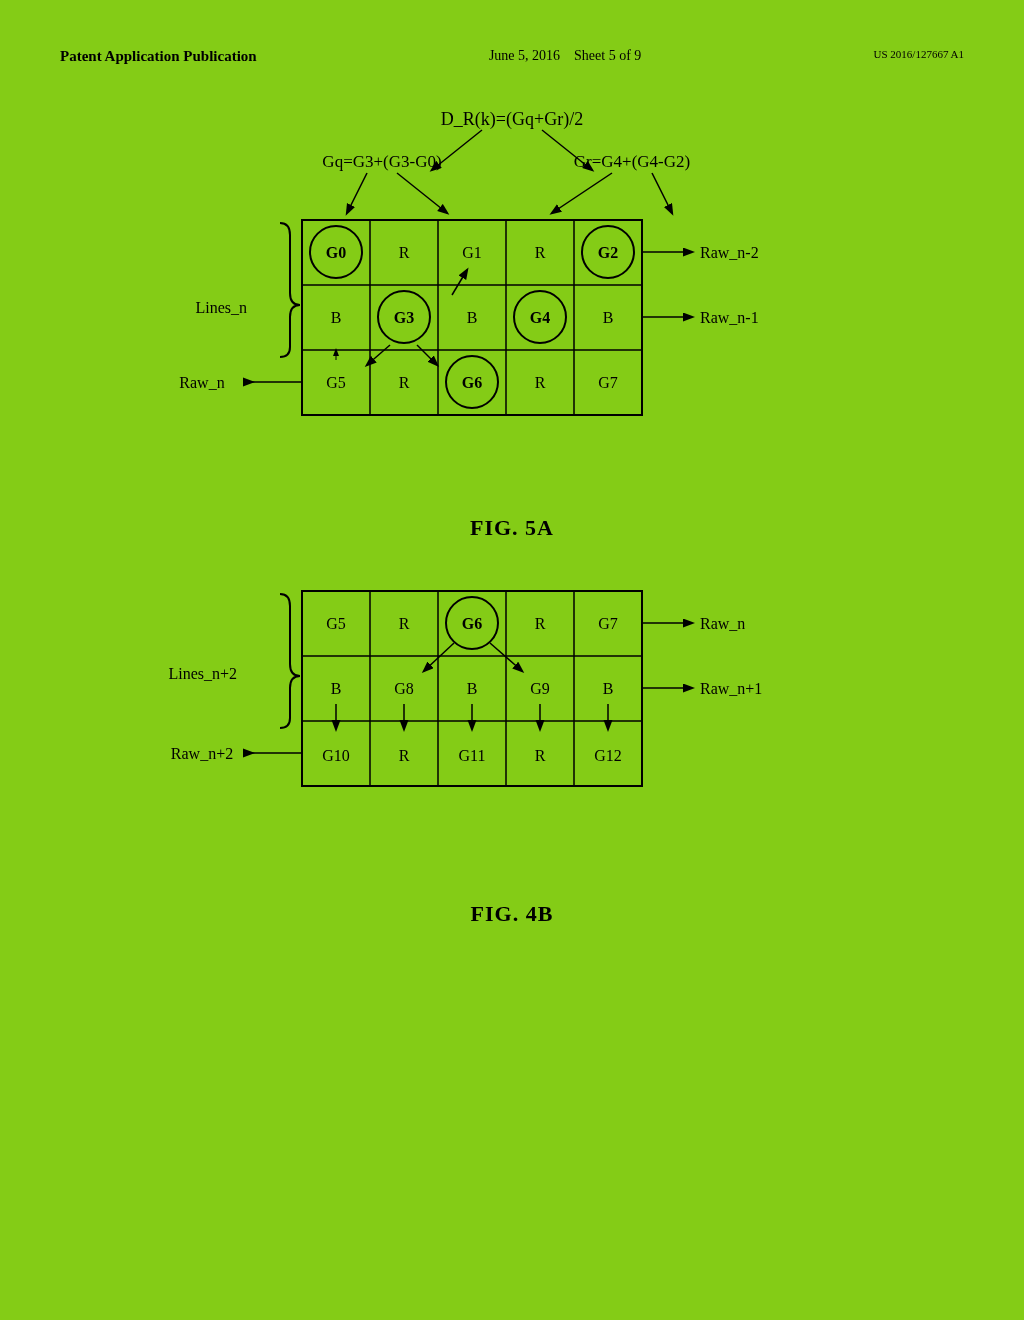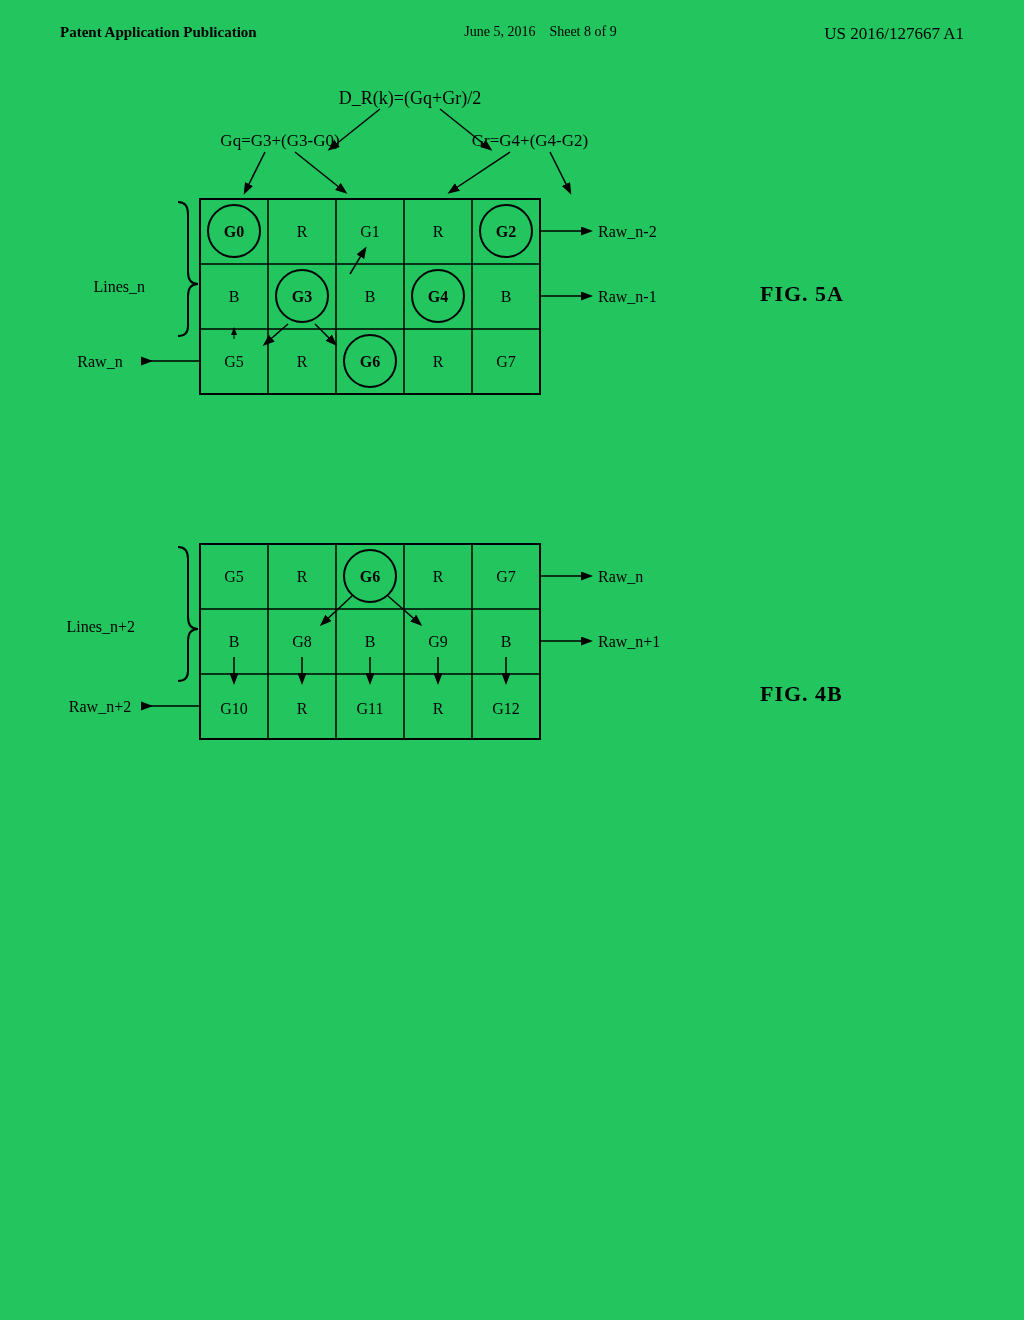--- a/index.html
+++ b/index.html
@@ -8,77 +8,77 @@
       font-family: 'Times New Roman', Times, serif;
       width: 1024px;
       min-height: 1320px;
       position: relative;
       overflow: hidden;
     }
 
     .page {
       width: 1024px;
       min-height: 1320px;
-      background: #22c55e;
-      padding: 24px 60px;
+      background: #84cc16;
+      padding: 48px 60px;
       position: relative;
     }
 
     
     .header {
       display: flex;
       justify-content: space-between;
       align-items: flex-start;
       margin-bottom: 30px;
       font-size: 14px;
     }
     .header-left {
       font-weight: bold;
       font-size: 15px;
     }
     .header-center {
       text-align: center;
       font-size: 14px;
     }
     .header-right {
-      font-size: 17px;
+      font-size: 11px;
     }
 
     
     .figure-area {
       display: flex;
-      flex-direction: row;
+      flex-direction: column;
       align-items: center;
       margin-bottom: 20px;
     }
 
     .fig-label {
       font-size: 22px;
       font-weight: bold;
-      margin-top: 20px;
+      margin-top: 0;
       letter-spacing: 1px;
     }
 
     
     .diagram-svg {
       display: block;
     }
   </style>
 </head>
 <body>
 
 <div class="page">
 
   <div class="header">
     <div class="header-left">
       <span>Patent Application Publication</span>
     </div>
     <div class="header-center">
       <span>June 5, 2016</span>&nbsp;&nbsp;&nbsp;
-      <span>Sheet 8 of 9</span>
+      <span>Sheet 5 of 9</span>
     </div>
     <div class="header-right">
       <span>US 2016/127667 A1</span>
     </div>
   </div>
 
   <div class="figure-area">
     <svg class="diagram-svg" width="700" height="420" viewBox="0 0 700 420">
 
       <text x="350" y="30" text-anchor="middle" font-family="Times New Roman" font-size="18">D_R(k)=(Gq+Gr)/2</text>

